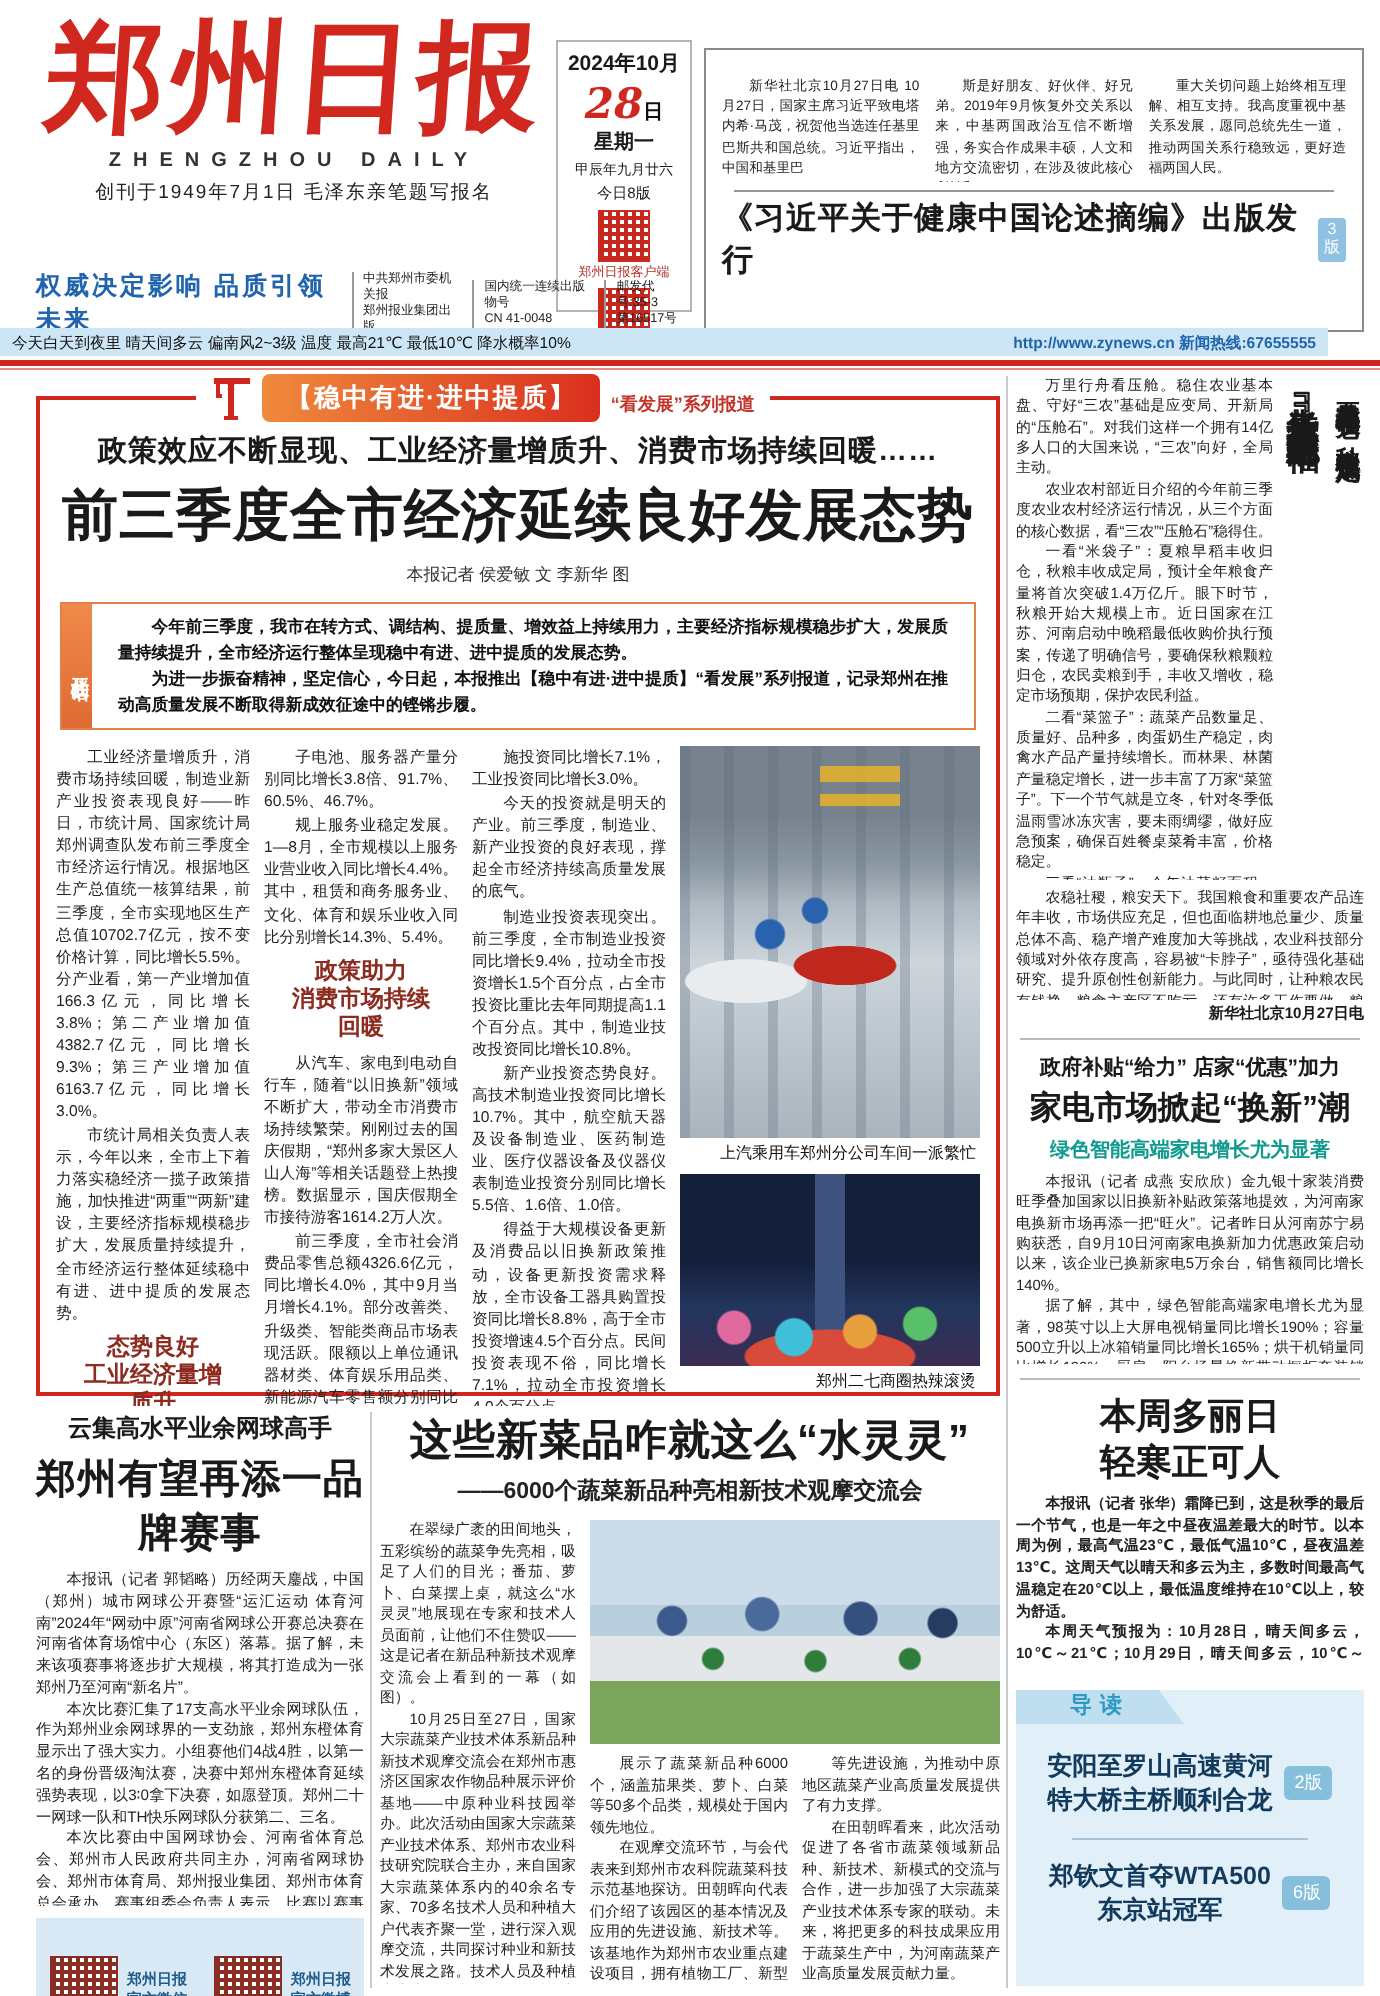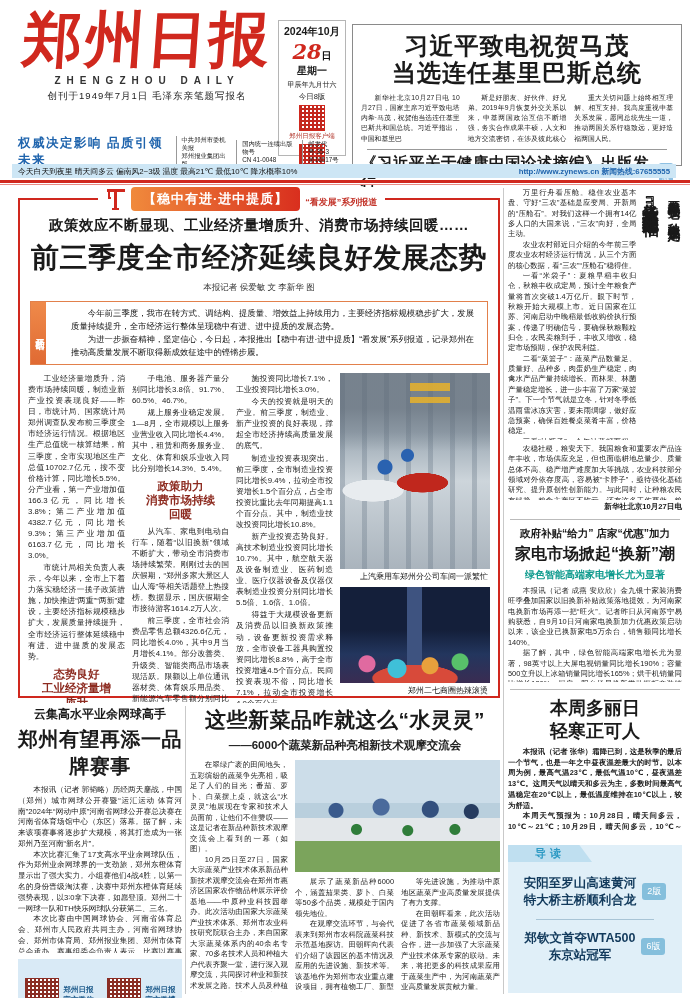--- a/index.html
+++ b/index.html
@@ -32,38 +32,38 @@
   .ts-col { flex:1; font-size:6.8px; line-height:1.5; text-align:justify; color:#222; }
   .ts-col p { text-indent:2em; }
   .ts-hr { border:none; border-top:1px solid #999; margin:4px 6px 3px; }
   .ts-bottom { display:flex; align-items:center; justify-content:center; gap:4px; }
   .ts-bottom-headline { font-weight:bold; font-size:15.5px; letter-spacing:0.5px; }
   .page-badge { background:#8fc1e3; color:#fff; font-size:8px; line-height:1.1; padding:2px 3px; text-align:center; border-radius:2px; }
 
   .infoline { position:absolute; left:18px; top:142px; width:330px; height:20px; display:flex; align-items:center; }
   .info-slogan { color:#1f64ad; font-weight:bold; font-size:12.5px; letter-spacing:1.5px; padding-right:6px; }
   .info-seg { font-size:6.3px; line-height:1.3; color:#222; padding:0 5px; border-left:1px solid #999; }
-  .bluestrip { position:absolute; left:12px; top:164px; width:664px; height:14px; background:#cde6f5; display:flex; align-items:center; justify-content:space-between; padding:0 6px; }
+  .bluestrip { position:absolute; left:0; top:164px; width:664px; height:14px; background:#cde6f5; display:flex; align-items:center; justify-content:space-between; padding:0 6px; }
   .strip-weather { font-size:7.8px; color:#111; }
   .strip-site { font-size:7.8px; color:#1f64ad; font-weight:bold; }
   .redrule { position:absolute; left:0; top:180px; width:690px; height:5px;
              background:linear-gradient(#d0281e 0 3px,#fff 3px 4px,#e98b85 4px 5px); }
 
   
   .mainbox { position:absolute; left:18px; top:198px; width:482px; height:500px; border:2.5px solid #d0281e; padding:12px 8px 8px; }
   .series-badge { position:absolute; top:-13px; left:78px; display:flex; align-items:flex-end; gap:5px; background:#fff; padding:0 8px; }
   .badge-pill { background:linear-gradient(90deg,#f08a3c,#d92f1e); color:#fff; font-weight:bold; font-size:13px; padding:3px 12px; border-radius:4px; letter-spacing:1px; }
   .badge-series { color:#c3342a; font-size:9px; font-weight:bold; padding-bottom:2px; }
   .main-kicker { text-align:center; font-size:14.5px; font-weight:bold; letter-spacing:0.5px; margin-top:4px; }
   .main-title { text-align:center; font-size:28px; font-weight:bold; letter-spacing:0.5px; margin-top:4px; }
   .main-byline { text-align:center; font-size:8.5px; color:#333; margin-top:5px; }
   .leadbox { display:flex; border:1px solid #e2804b; margin:7px 2px 0; }
   .lead-tab { width:15px; background:linear-gradient(#ef8a4a,#e06a33); color:#fff; font-size:9px; font-weight:bold;
               writing-mode:vertical-rl; text-orientation:upright; text-align:center; letter-spacing:1px; padding:3px 0; }
-  .lead-text { flex:1; padding:5px 13px; font-size:8.4px; font-weight:400; line-height:1.55; text-align:justify; color:#111;margin-left:12px; }
+  .lead-text { flex:1; padding:5px 13px; font-size:8.4px; font-weight:700; line-height:1.55; text-align:justify; color:#111; }
   .lead-text p { text-indent:2em; }
   .main-body { display:flex; gap:7px; margin-top:8px; height:330px; }
   .mb-col { flex:1; overflow:hidden; font-size:7.8px; line-height:1.42; text-align:justify; color:#222; }
   .mb-col p { text-indent:2em; margin-bottom:1px; }
   .subhead { text-align:center; font-weight:bold; font-size:11.5px; color:#8d2b20; line-height:1.25; margin:5px 12px 4px; }
   .photo-col { width:150px; display:flex; flex-direction:column; }
   .caption { font-size:8px; text-align:right; color:#111; margin:2px 2px 5px 0; }
   .photo1 { width:150px; height:196px;
     background:
       radial-gradient(circle at 30% 48%, #2a62b0 0 7px, rgba(0,0,0,0) 8px),
@@ -170,24 +170,20 @@
     <div class="db-week">星期一</div>
     <div class="db-lunar">甲辰年九月廿六</div>
     <div class="db-pages">今日8版</div>
     <div class="qr"></div>
     <div class="qr-label">郑州日报客户端</div>
     <div class="qr"></div>
     <div class="qr-label">正观新闻</div>
   </div>
 
   <div class="topstory">
-    <div class="ts-headline">
-      <div>习近平致电祝贺马茂</div>
-      <div>当选连任基里巴斯总统</div>
-    </div>
     <div class="ts-cols">
       <div class="ts-col">
           <p>新华社北京10月27日电 10月27日，国家主席习近平致电塔内希·马茂，祝贺他当选连任基里巴斯共和国总统。习近平指出，中国和基里巴</p>
         </div>
       <div class="ts-col">
           <p>斯是好朋友、好伙伴、好兄弟。2019年9月恢复外交关系以来，中基两国政治互信不断增强，务实合作成果丰硕，人文和地方交流密切，在涉及彼此核心利益和</p>
         </div>
       <div class="ts-col">
           <p>重大关切问题上始终相互理解、相互支持。我高度重视中基关系发展，愿同总统先生一道，推动两国关系行稳致远，更好造福两国人民。</p>
         </div>

